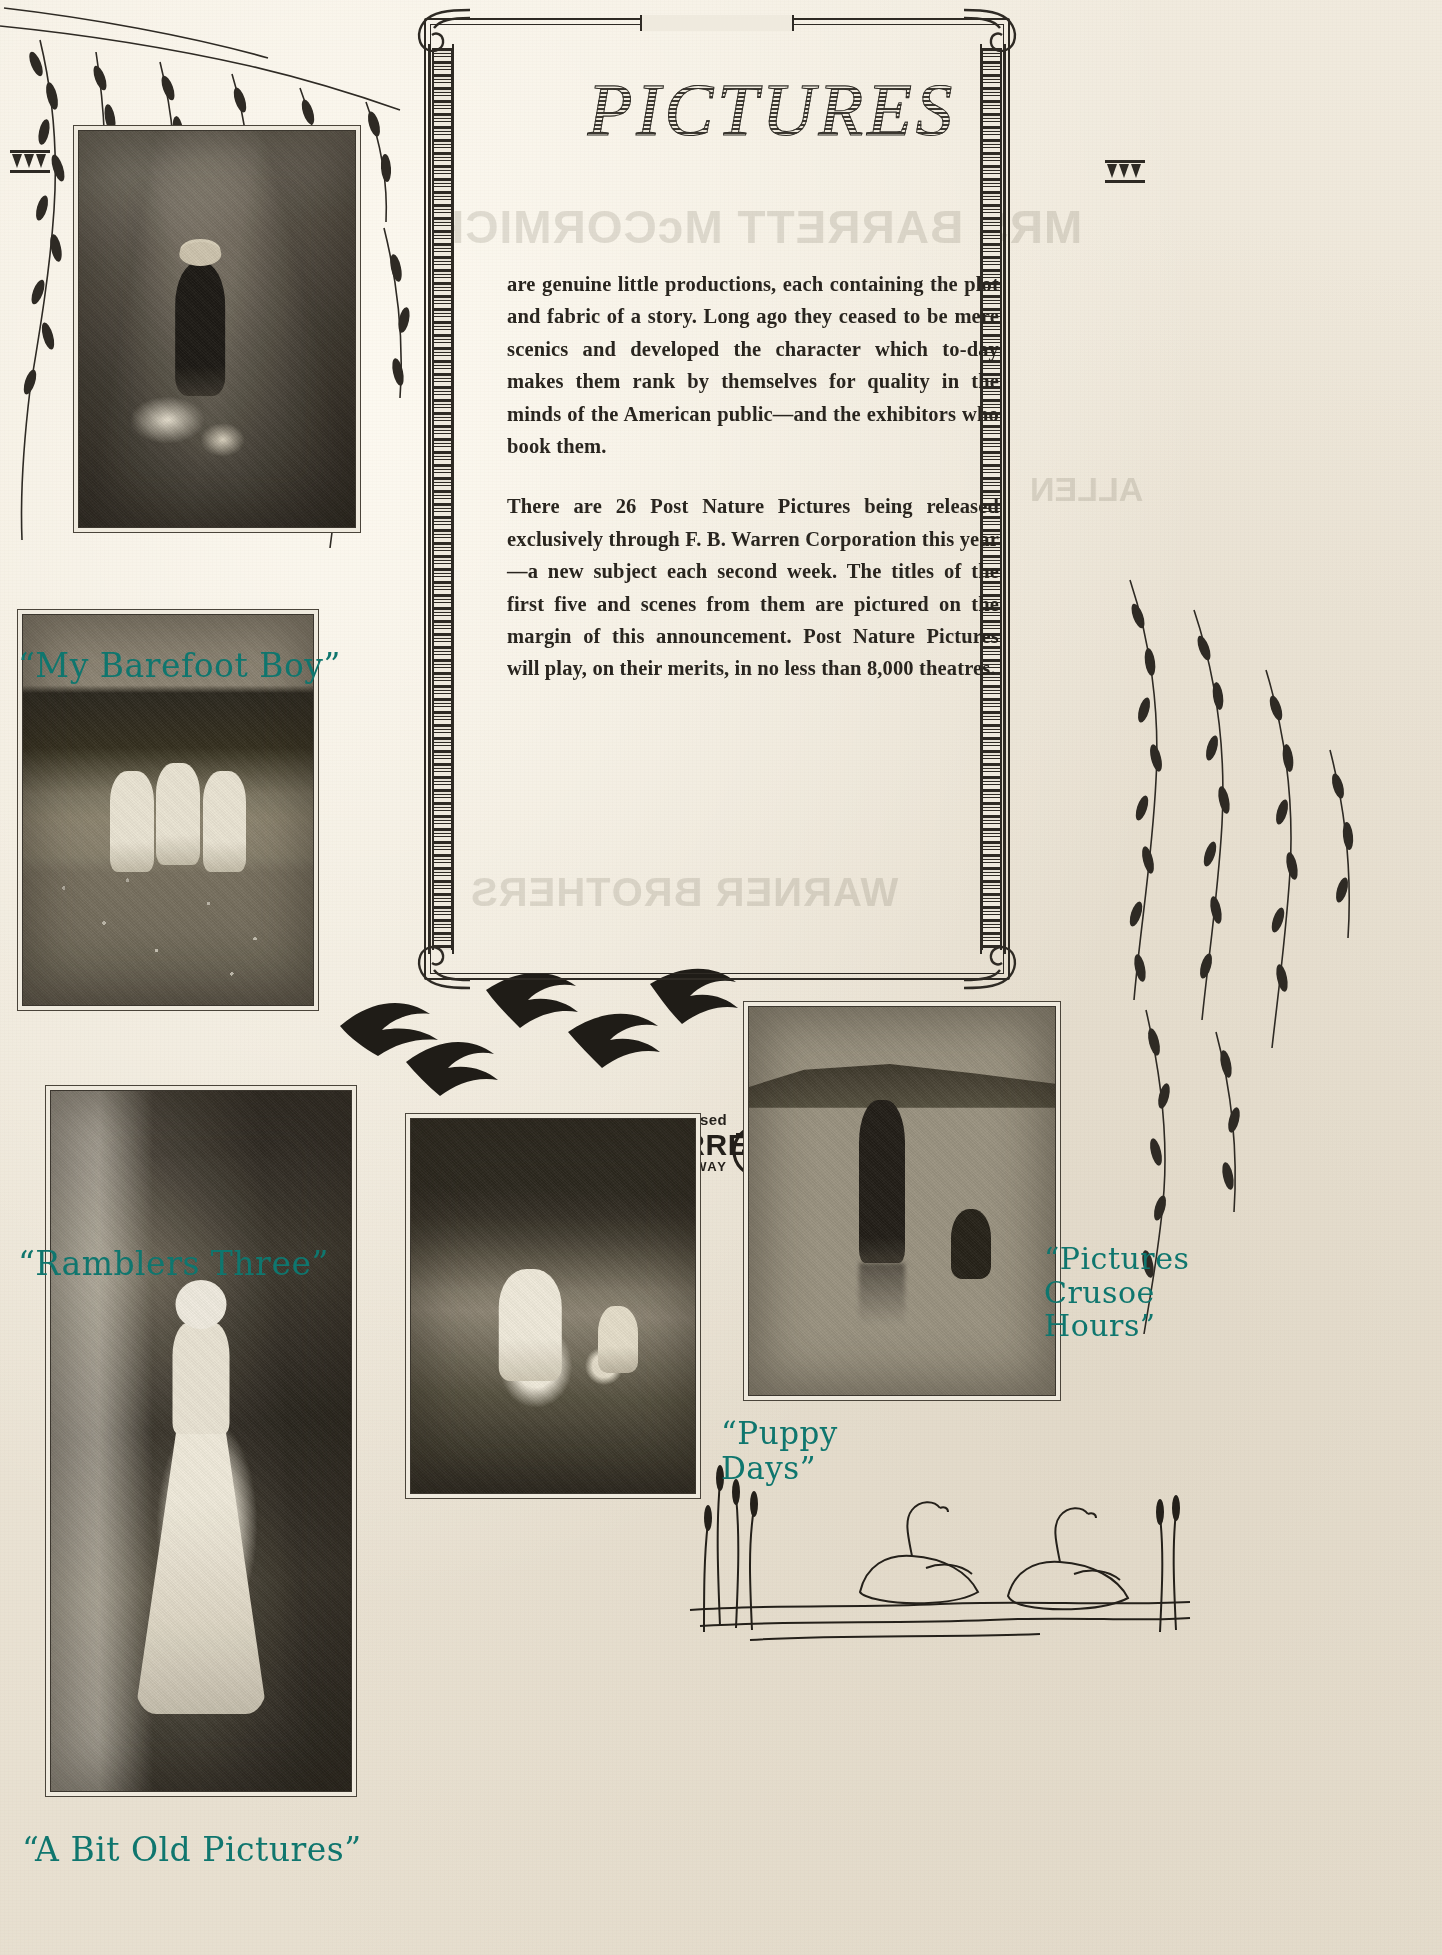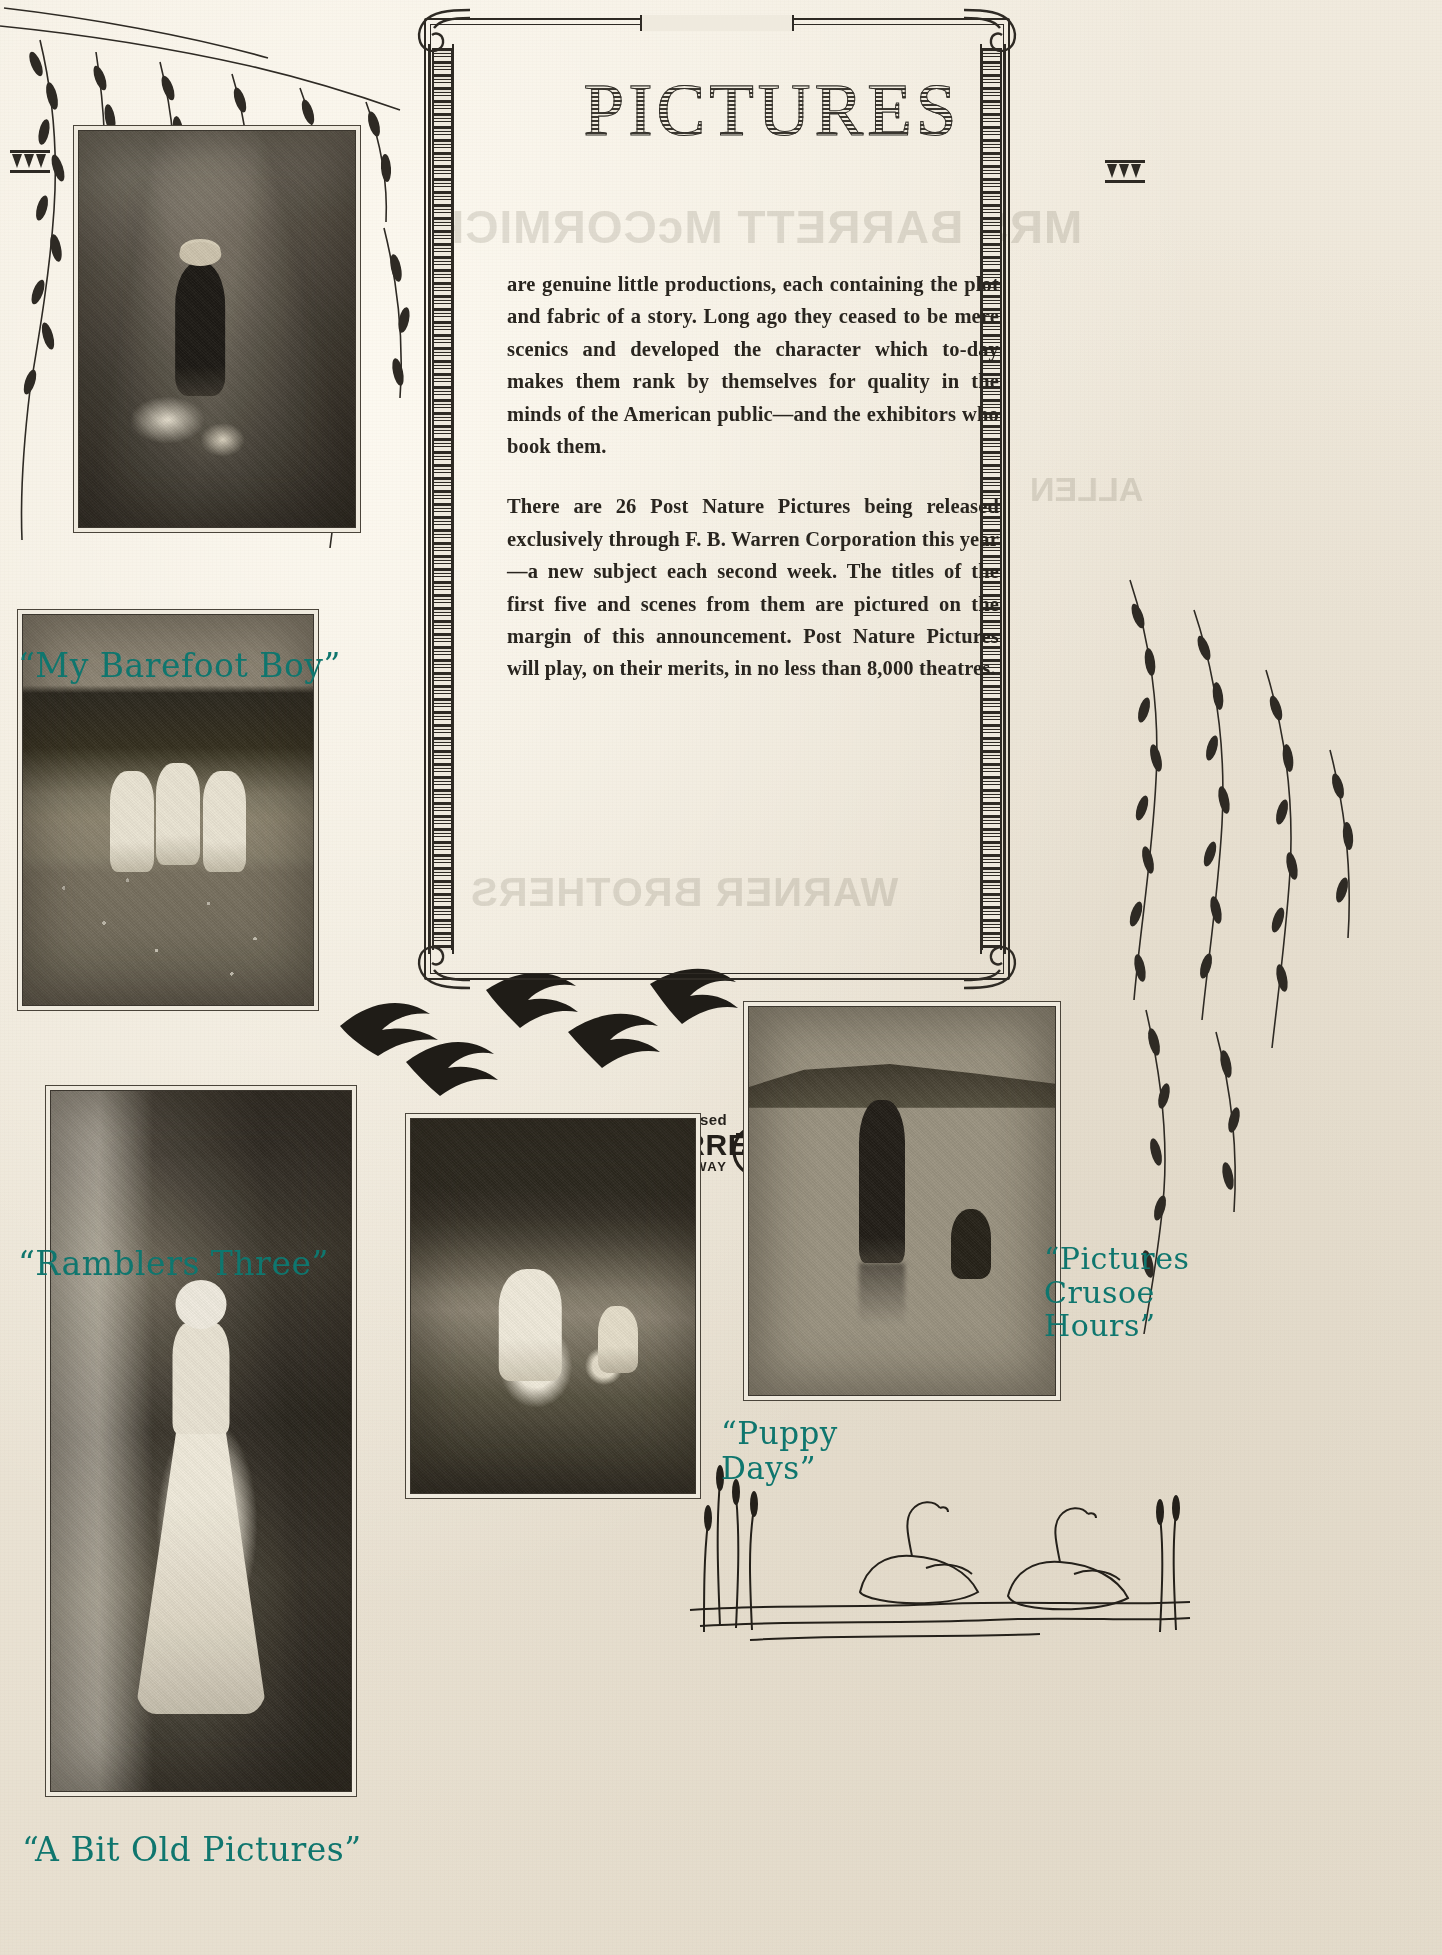--- a/index.html
+++ b/index.html
@@ -87,21 +87,21 @@
     font-weight:400;
     letter-spacing:4px;
     line-height:.97;
     color:#33302a;
     -webkit-text-stroke:1px #33302a;
     background-image:repeating-linear-gradient(180deg,#3a362f 0 2px, #efeade 2px 4px);
     -webkit-background-clip:text;background-clip:text;
     -webkit-text-fill-color:transparent;
   }
   .hl1{font-size:73px;}
-  .hl2{font-size:73px;margin-top:2px;}
+  .hl2{font-size:73px;margin-top:2px;font-style:italic;}
 
   
   #copy{
     position:absolute;left:507px;top:268px;width:508px;
   }
   #copy p{
     margin:0 16px 28px 0;
     font-family:"Liberation Serif",serif;
     font-size:20.5px;
     line-height:32.4px;

